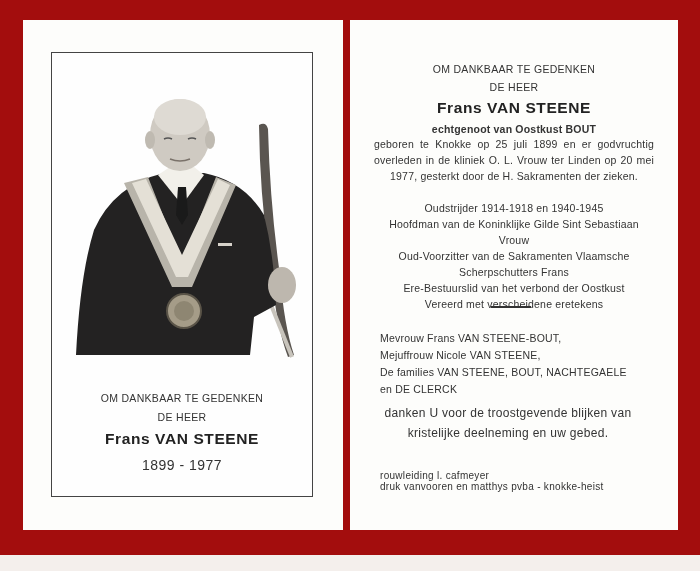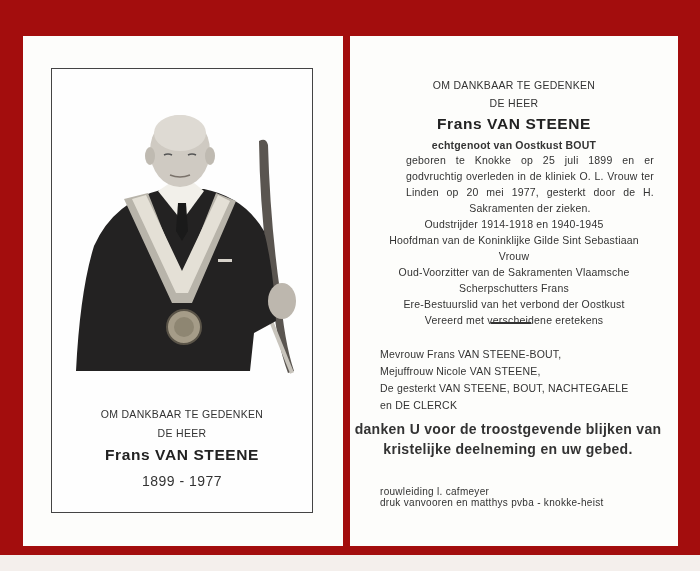--- a/index.html
+++ b/index.html
@@ -1,35 +1,35 @@
 <!DOCTYPE html>
 <html><head>
 <meta charset="utf-8">
 <style>
   html, body { margin:0; padding:0; }
   body { width:700px; height:571px; position:relative; overflow:hidden; background:#f4efec; font-family:"Liberation Sans", sans-serif; }
   .red-bg { position:absolute; left:0; top:0; width:700px; height:555px; background:#a30d0d; }
-  .card { position:absolute; background:#fdfdfb;margin-top:16px; }
+  .card { position:absolute; background:#fdfdfb; }
   .card-left { left:23px; top:20px; width:320px; height:510px; }
   .card-right { left:350px; top:20px; width:328px; height:510px; }
   .frame { position:absolute; left:28px; top:32px; width:260px; height:443px; border:1.5px solid #444; background:#fefefe; }
   .photo { position:absolute; left:2px; top:2px; width:256px; height:308px; overflow:hidden; }
   .caption { position:absolute; left:0; right:0; top:336px; text-align:center; color:#333; }
   .caps { font-size:10.5px; letter-spacing:0.3px; line-height:19px; }
   .name { font-size:15.5px; font-weight:bold; letter-spacing:0.6px; color:#222; margin-top:3px; }
   .years { font-size:14px; margin-top:9px; letter-spacing:0.5px; }
   .rc { position:absolute; left:0; right:0; text-align:center; color:#333; }
   .r-caps { font-size:10.5px; letter-spacing:0.3px; line-height:18px; }
   .r-name { font-size:15.5px; font-weight:bold; letter-spacing:0.6px; color:#222; line-height:24px; }
   .r-spouse { font-size:10.5px; font-weight:bold; line-height:18px; letter-spacing:0.2px; }
   .r-para { font-size:10.5px; line-height:16px; padding:0 24px; text-align:justify; text-align-last:center; letter-spacing:0.2px; }
   .r-bold { font-size:10.5px; font-weight:normal; line-height:16px; letter-spacing:0.2px; }
   .sep { position:absolute; left:141px; width:40px; height:2px; background:#333; top:286px; }
   .fam { position:absolute; left:30px; right:18px; top:310px; font-size:10.5px; line-height:17px; color:#333; letter-spacing:0.2px; }
-  .thanks { position:absolute; left:0; right:12px; top:383px; text-align:center; font-size:14px; line-height:20px; color:#333; letter-spacing:0.3px;font-weight:bold; }
+  .thanks { position:absolute; left:0; right:12px; top:383px; text-align:center; font-size:12px; line-height:20px; color:#333; letter-spacing:0.3px; }
   .footer { position:absolute; left:30px; top:450px; font-size:10px; line-height:11px; color:#333; letter-spacing:0.3px; }
 </style>
 </head>
 <body>
 
 <div class="red-bg"></div>
 
 <div class="card card-left">
   <div class="frame">
     <div class="photo" title="Portrait of Frans Van Steene wearing a guild sash with medal, holding a longbow">
@@ -71,37 +71,37 @@
   </div>
 </div>
 
 <div class="card card-right">
   <div class="rc" style="top:40px;">
     <div class="r-caps">OM DANKBAAR TE GEDENKEN</div>
     <div class="r-caps">DE HEER</div>
     <div class="r-name">Frans VAN STEENE</div>
     <div class="r-spouse">echtgenoot van Oostkust BOUT</div>
   </div>
-  <div class="rc" style="top:116px;padding-left:32px;">
+  <div class="rc" style="top:116px;">
     <div class="r-para">geboren te Knokke op 25 juli 1899 en er godvruchtig overleden in de kliniek O. L. Vrouw ter Linden op 20 mei 1977, gesterkt door de H. Sakramenten der zieken.</div>
   </div>
   <div class="rc" style="top:180px;">
     <div class="r-bold">Oudstrijder 1914-1918 en 1940-1945</div>
     <div class="r-bold">Hoofdman van de Koninklijke Gilde Sint Sebastiaan</div>
     <div class="r-bold">Vrouw</div>
     <div class="r-bold">Oud-Voorzitter van de Sakramenten Vlaamsche</div>
     <div class="r-bold">Scherpschutters Frans</div>
     <div class="r-bold">Ere-Bestuurslid van het verbond der Oostkust</div>
     <div class="r-bold">Vereerd met verscheidene eretekens</div>
   </div>
   <div class="sep"></div>
   <div class="fam">
     <div>Mevrouw Frans VAN STEENE-BOUT,</div>
     <div>Mejuffrouw Nicole VAN STEENE,</div>
-    <div>De gesterkt VAN STEENE, BOUT, NACHTEGAELE</div>
+    <div>De families VAN STEENE, BOUT, NACHTEGAELE</div>
     <div>en DE CLERCK</div>
   </div>
   <div class="thanks">
     <div>danken U voor de troostgevende blijken van</div>
     <div>kristelijke deelneming en uw gebed.</div>
   </div>
   <div class="footer">
     <div>rouwleiding l. cafmeyer</div>
     <div>druk vanvooren en matthys pvba - knokke-heist</div>
   </div>

